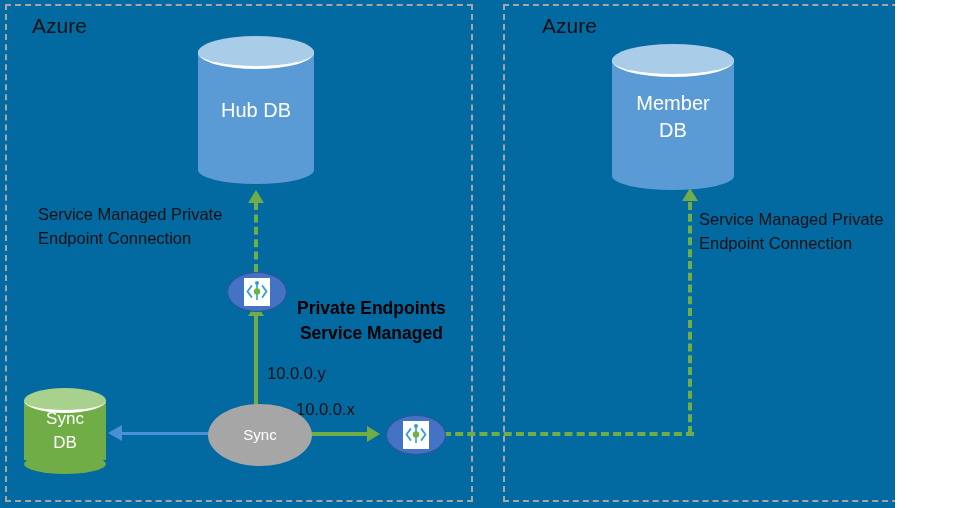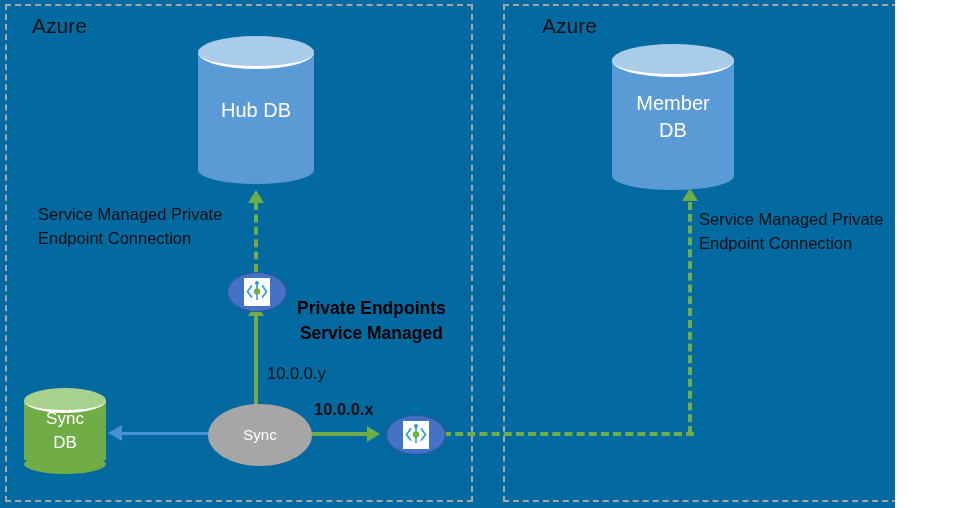--- a/index.html
+++ b/index.html
@@ -194,21 +194,21 @@
   }
   #annot-smpe { left: 297px; top: 296px; }
   .ip-label {
     position: absolute;
     font-family: "Liberation Sans", sans-serif;
     font-size: 16.5px;
     color: #111111;
     white-space: nowrap;
   }
   #ip-hub    { left: 267px; top: 352px; margin-top: 12px; }
-  #ip-member { left: 314px; top: 400px; font-weight: bold; }
+  #ip-member { left: 296px; top: 400px; }
 </style>
 </head>
 <body>
 
 <div id="canvas">
 
   <div class="boundary" id="boundary-left"></div>
   <div class="boundary" id="boundary-right"></div>
   <div class="boundary-label" id="azure-label-left">Azure</div>
   <div class="boundary-label" id="azure-label-right">Azure</div>

